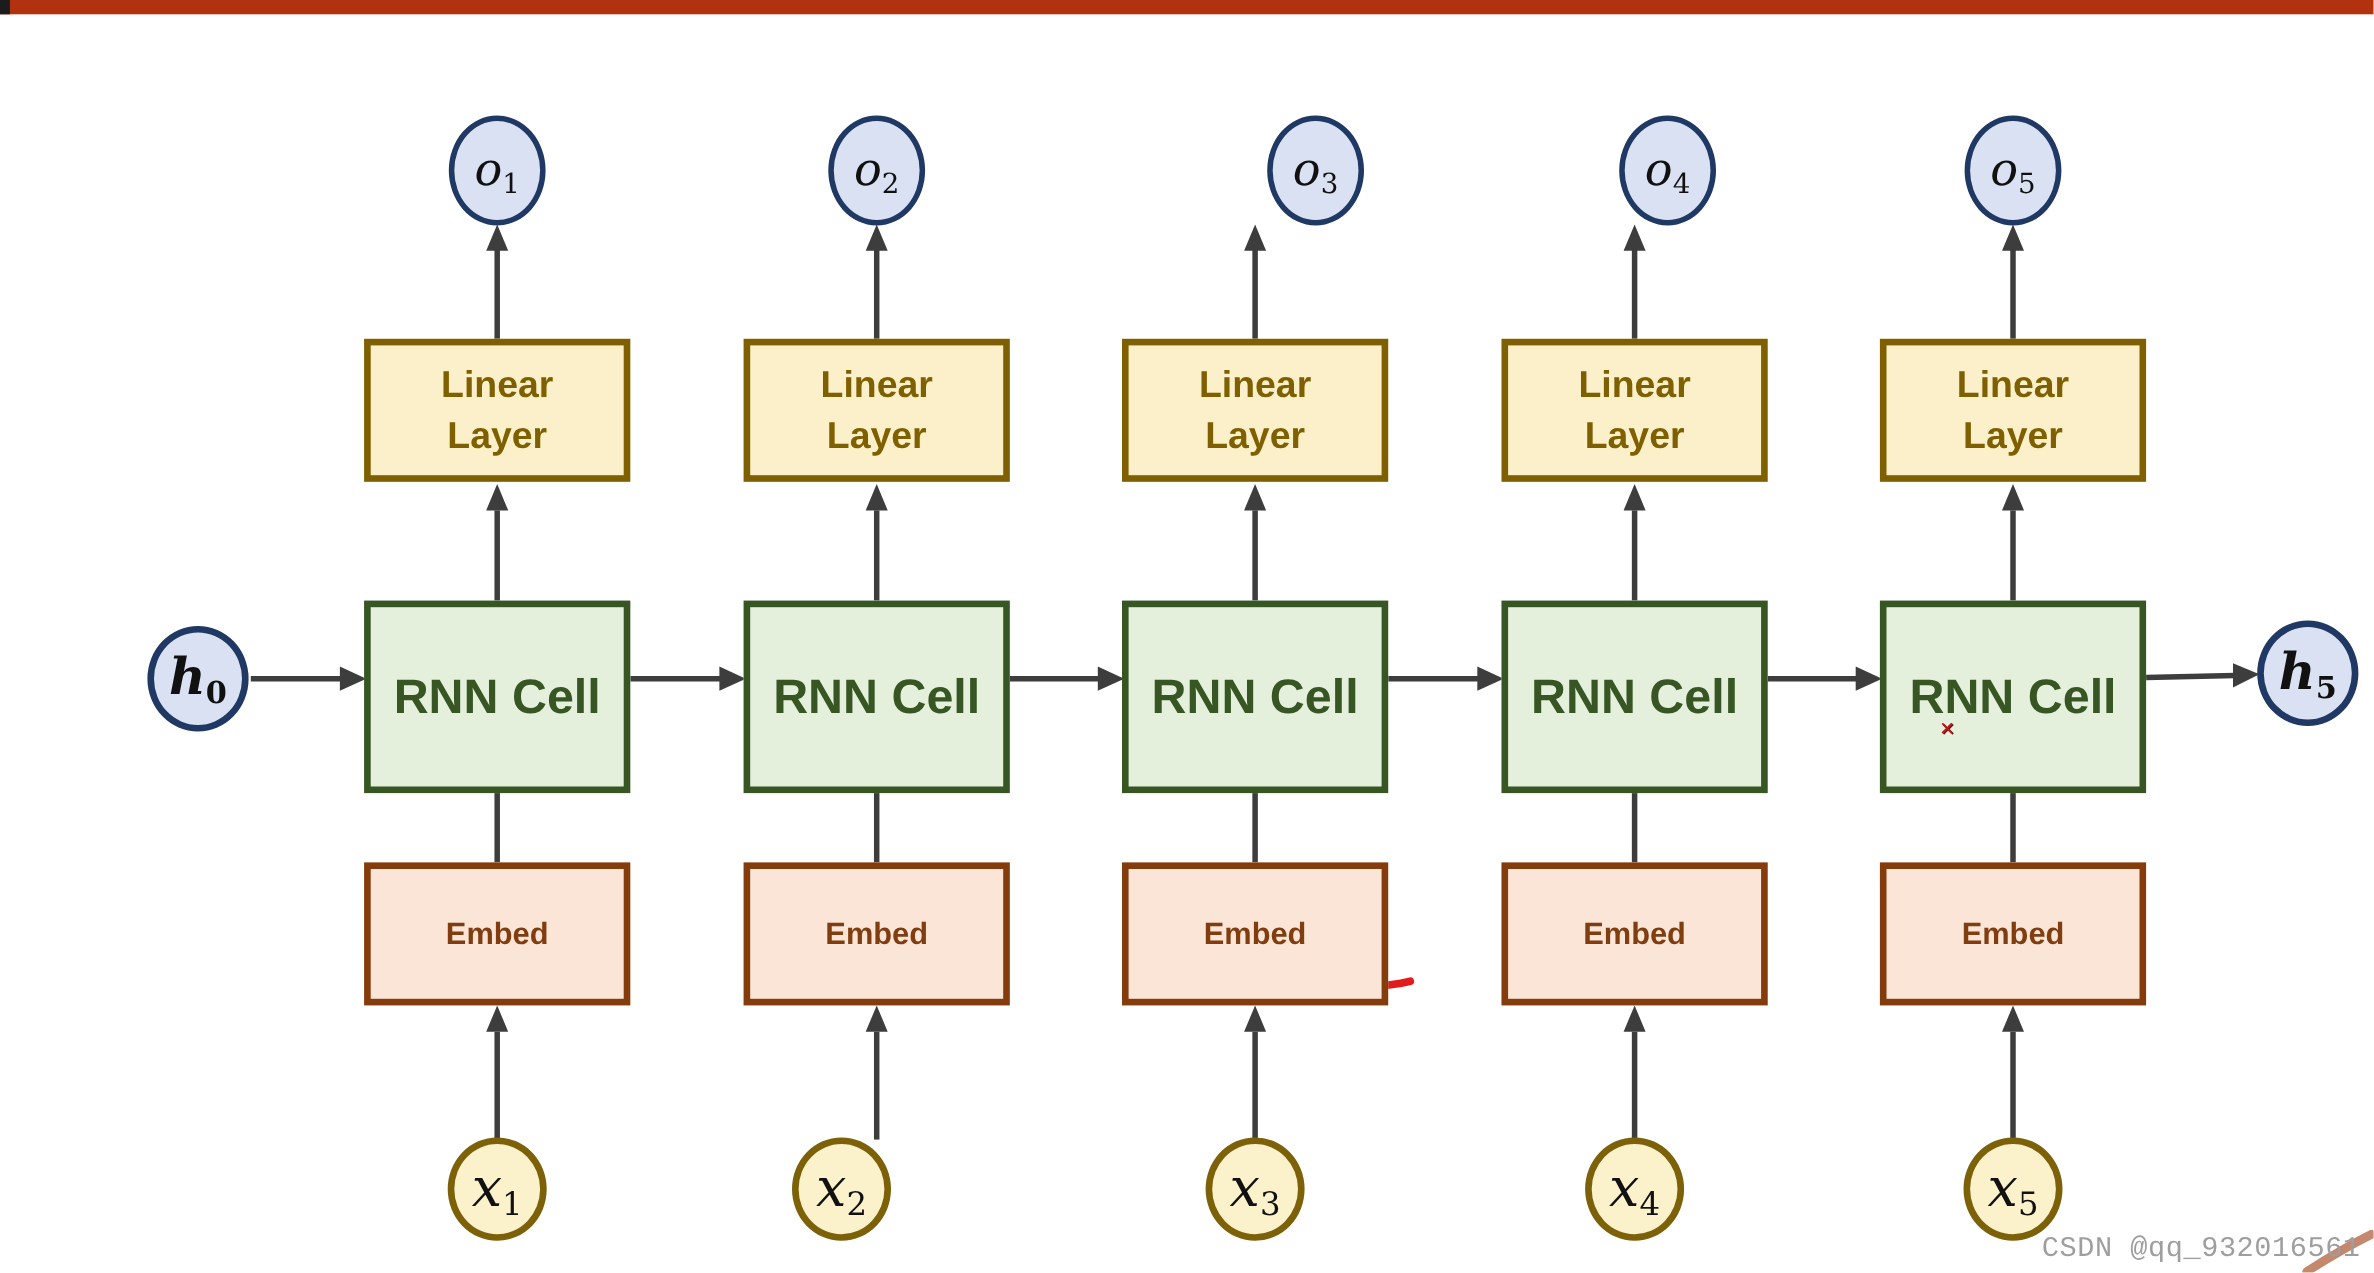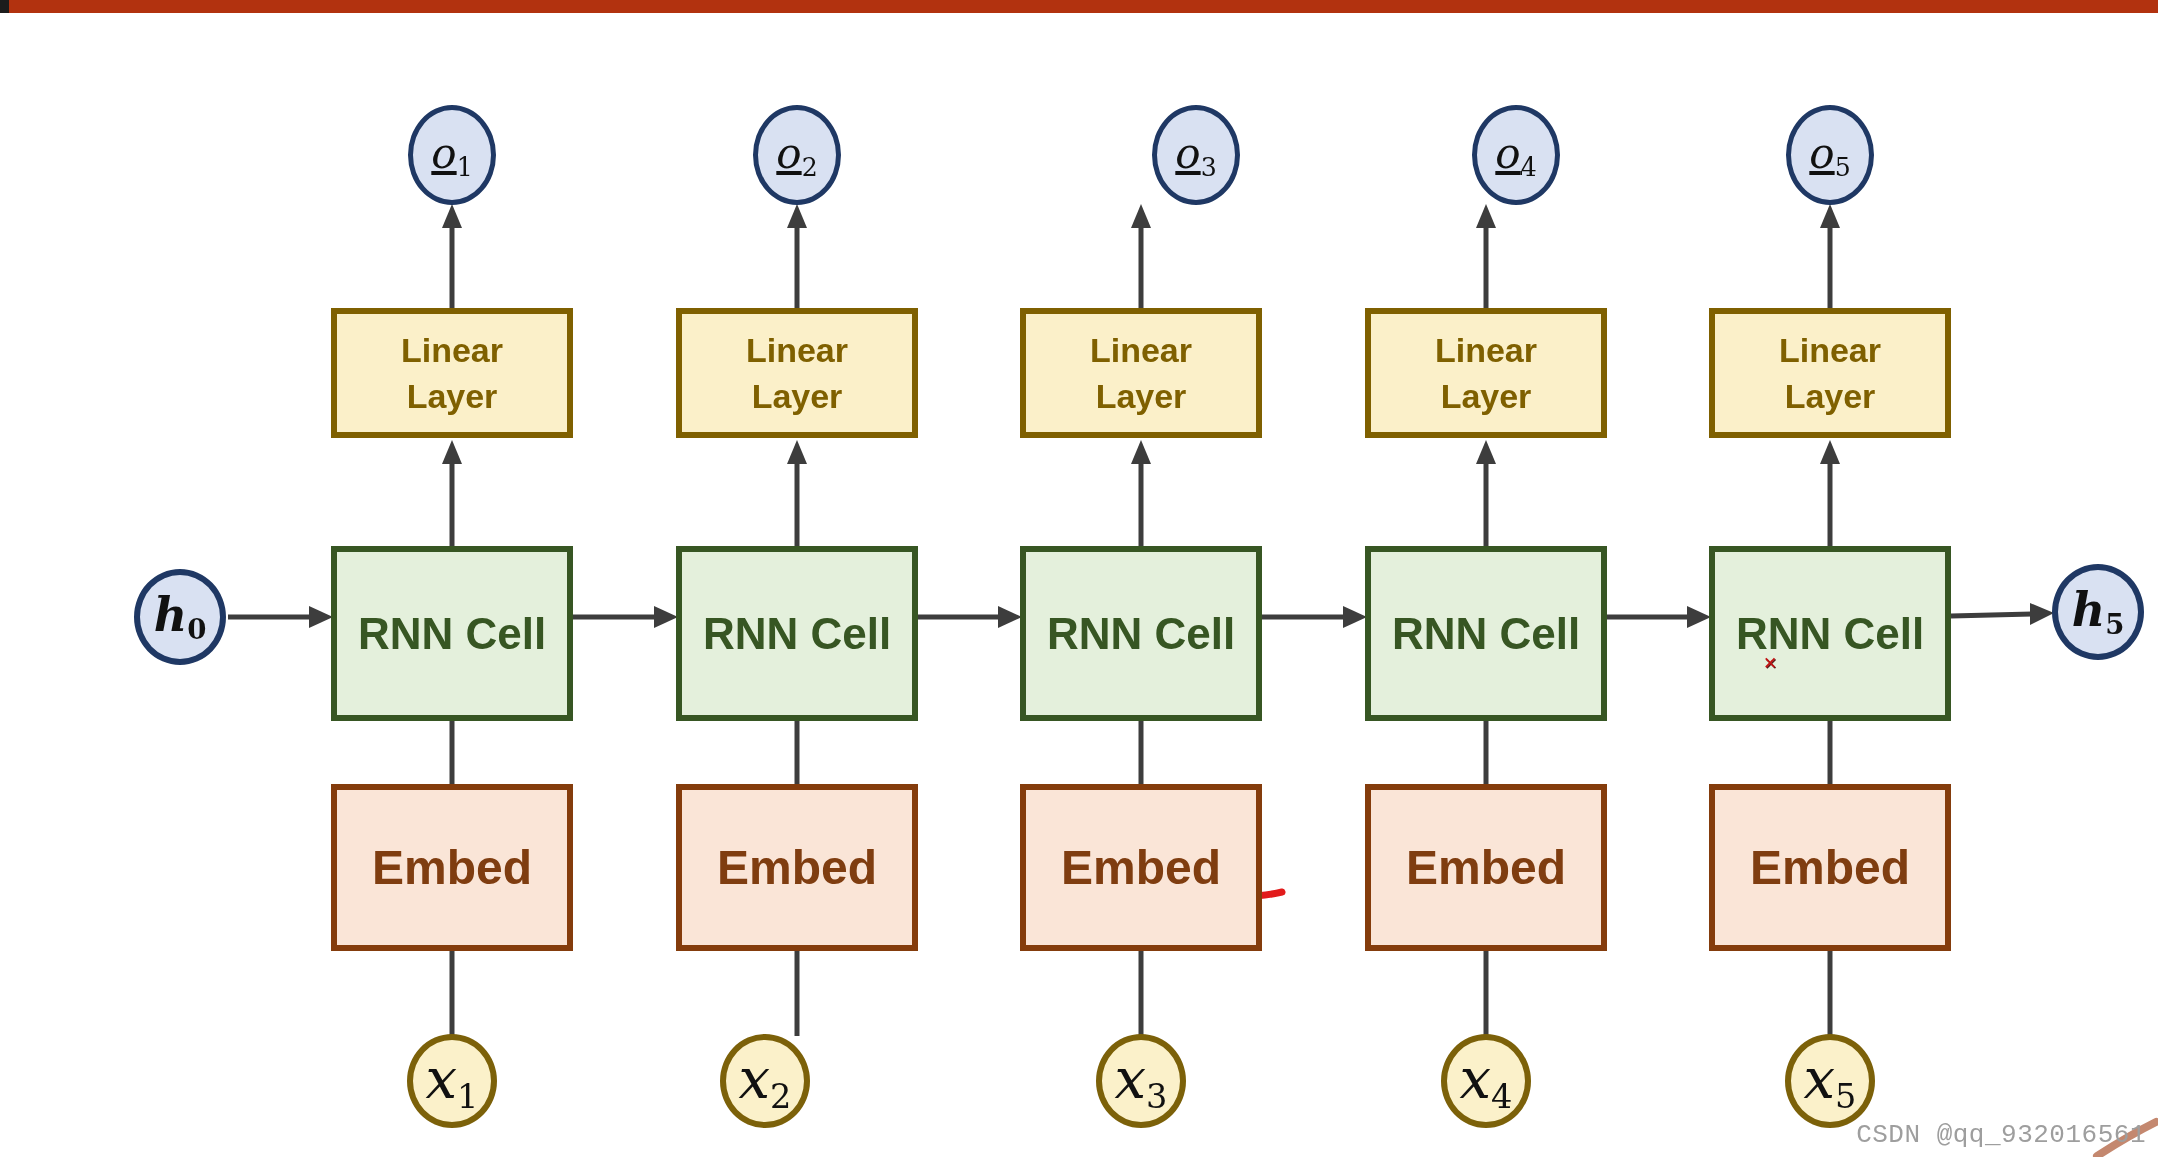--- a/index.html
+++ b/index.html
@@ -18,28 +18,28 @@
 
   .node{position:absolute;display:flex;align-items:center;justify-content:center;box-sizing:border-box;text-align:center;}
   .circle{border-radius:50%;}
   .o-node{width:88px;height:100px;top:105px;background:var(--o-fill);border:5px solid var(--o-border);color:#111;}
   .h-node{width:92px;height:96px;background:var(--h-fill);border:6px solid var(--h-border);color:#111;font-weight:bold;}
   .x-node{width:90px;height:94px;top:1034px;background:var(--x-fill);border:6px solid var(--x-border);color:#111;}
 
   .mathlbl{font-family:"DejaVu Serif",serif;}
   .mbase{font-style:italic;}
   .msub{font-size:0.60em;font-style:normal;vertical-align:-0.30em;}
-  .o-node .mathlbl{font-size:42px;text-decoration:underline;}
+  .o-node .mathlbl{font-size:42px;}
   .h-node .mathlbl{font-size:46px;}
-  .x-node .mathlbl{font-size:56px;}
+  .x-node .mathlbl{font-size:49px;}
 
   .box{width:242px;font-weight:bold;}
   .linear-box{top:308px;height:130px;background:var(--linear-fill);border:6px solid var(--linear-border);color:var(--linear-text);font-size:34px;line-height:46px;}
   .rnn-box{top:546px;height:175px;background:var(--rnn-fill);border:6px solid var(--rnn-border);color:var(--rnn-text);font-size:44px;}
-  .embed-box{top:784px;height:167px;background:var(--embed-fill);border:6px solid var(--embed-border);color:var(--embed-text);font-size:48px;}
+  .embed-box{top:784px;height:130px;background:var(--embed-fill);border:6px solid var(--embed-border);color:var(--embed-text);font-size:28px;}
 
   .rnn5-mark{position:absolute;left:1763px;top:653px;font-size:17px;font-weight:bold;color:#c41212;font-family:"DejaVu Sans",sans-serif;text-shadow:1px 1px 0 #5a1a1a;}
   .watermark{position:absolute;right:12px;top:1120px;font-size:26px;color:var(--watermark);letter-spacing:0.5px;font-family:Liberation Mono, monospace;}
 </style>
 </head>
 <body>
 
 <div class="screen">
 
   <div class="top-bar"></div>

